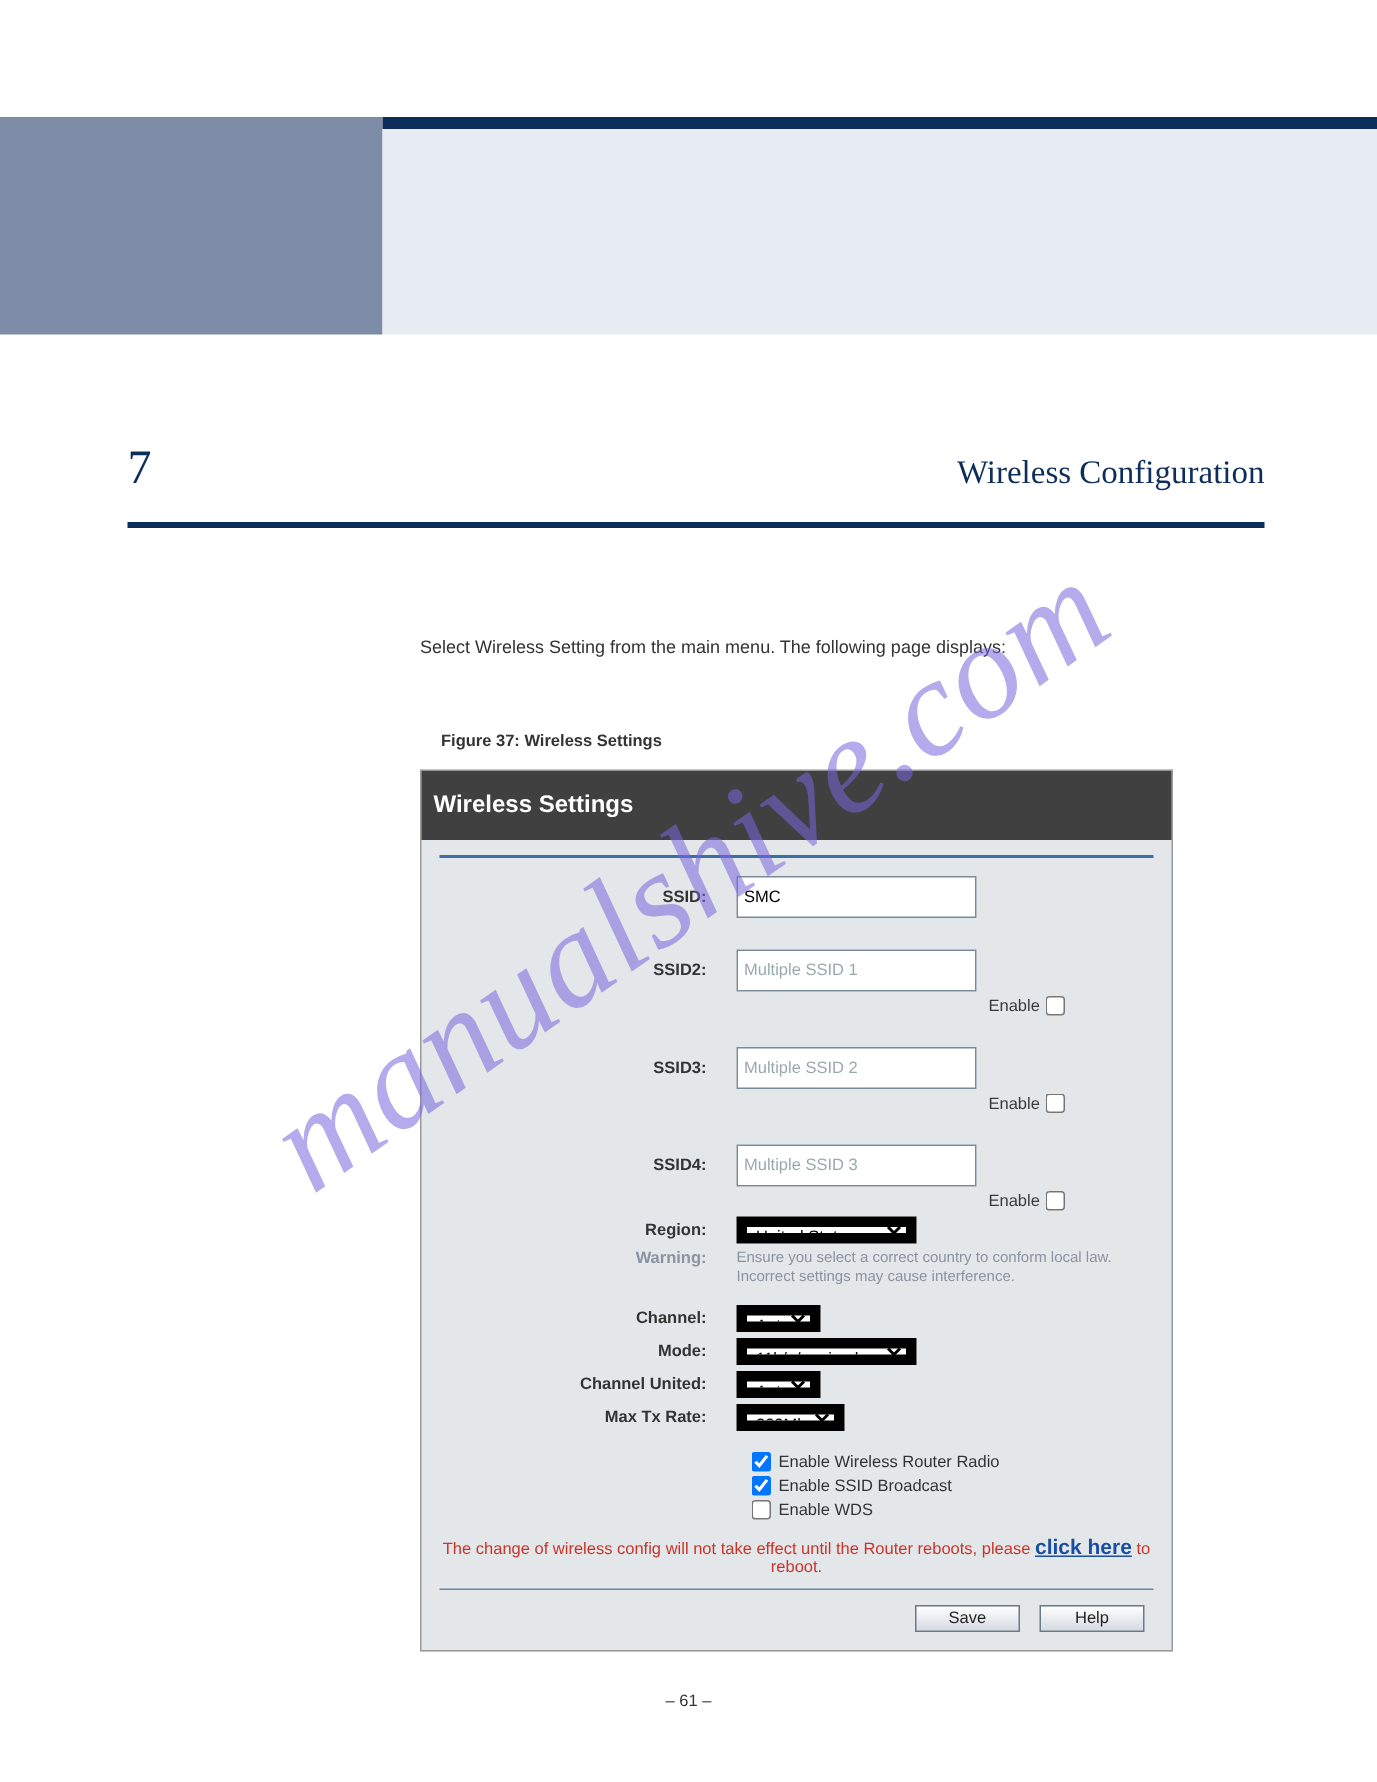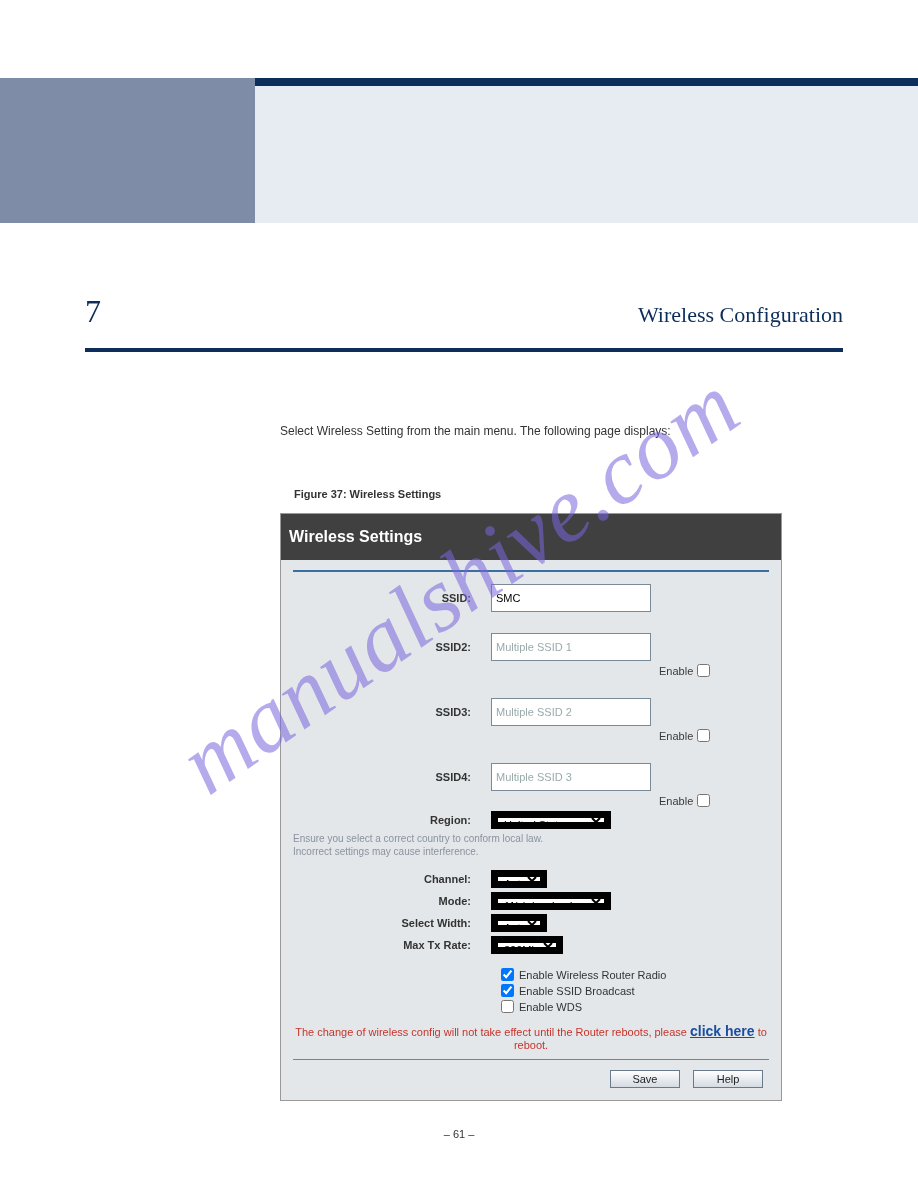--- a/index.html
+++ b/index.html
@@ -284,39 +284,40 @@
     </div>
 
     <div class="field-row">
       <div class="field-label">Region:</div>
       <select class="field-select" style="width:120px">
         <option>United States</option>
       </select>
     </div>
 
     <div class="warning-row">
+      <div class="field-label">Warning:</div>
       <div class="warning-text">Ensure you select a correct country to conform local law. Incorrect settings may cause interference.</div>
     </div>
 
     <div class="field-row">
       <div class="field-label">Channel:</div>
       <select class="field-select" style="width:56px">
         <option>Auto</option>
       </select>
     </div>
 
     <div class="field-row">
       <div class="field-label">Mode:</div>
       <select class="field-select" style="width:120px">
         <option>11b/g/n mixed</option>
       </select>
     </div>
 
     <div class="field-row">
-      <div class="field-label">Select Width:</div>
+      <div class="field-label">Channel United:</div>
       <select class="field-select" style="width:56px">
         <option>Auto</option>
       </select>
     </div>
 
     <div class="field-row" style="margin-bottom:14px">
       <div class="field-label">Max Tx Rate:</div>
       <select class="field-select" style="width:72px">
         <option>300Mbps</option>
       </select>

